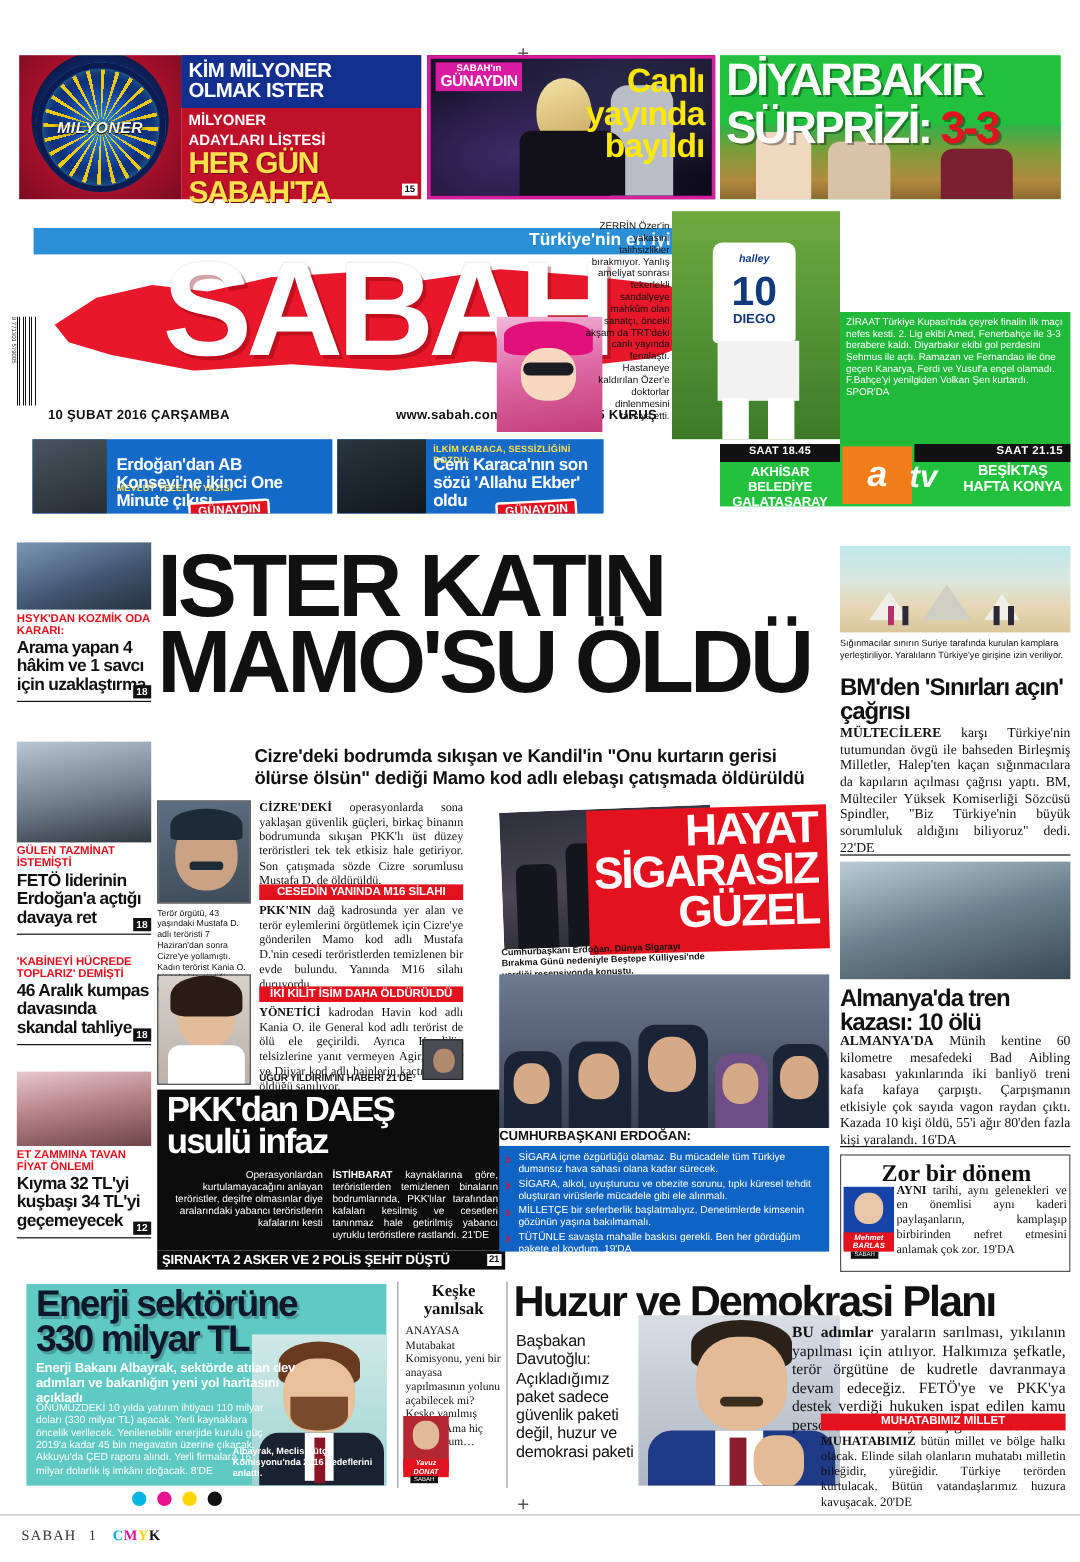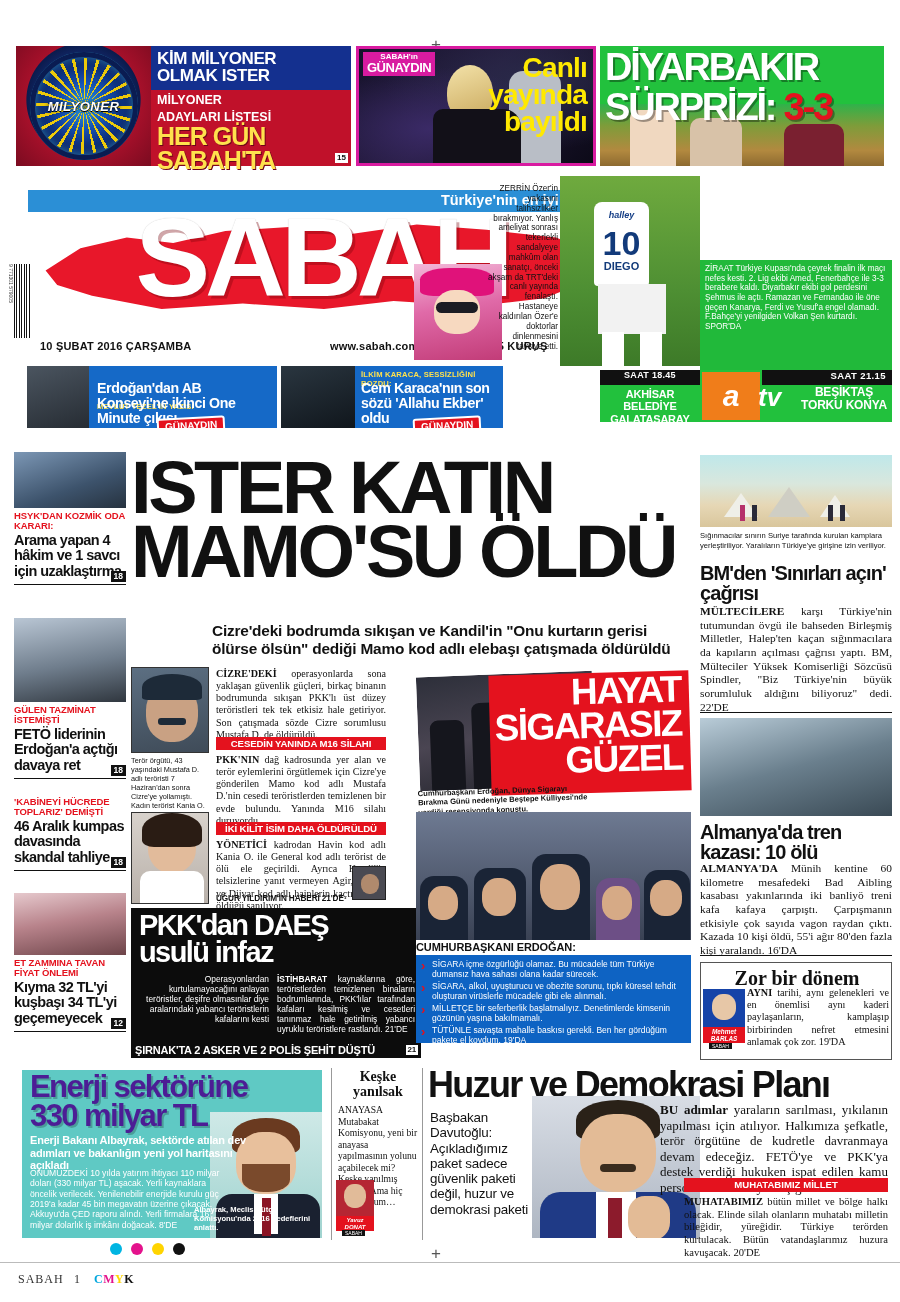--- a/index.html
+++ b/index.html
@@ -94,21 +94,21 @@
      text-align:right; color:#111; }
 
   .mast-photo-woman { position:absolute; left:414px; top:88px; width:88px; height:96px; overflow:hidden;
      background: linear-gradient(170deg,#f2b8d8 0%,#e06aa8 45%,#c23c78 100%); }
   .hat { position:absolute; left:6px; top:4px; width:74px; height:28px; background:#e0127a; border-radius:40% 40% 18% 18%; }
   .face { position:absolute; left:20px; top:26px; width:46px; height:44px; background:#f7d9c0; border-radius:44%; }
   .shades { position:absolute; left:22px; top:38px; width:42px; height:11px; background:#1c1c24; border-radius:6px; }
 
   .fener-photo { position:absolute; left:560px; top:0; width:140px; height:190px; overflow:hidden;
      background: linear-gradient(180deg,#6faa3e 0%, #4e8f33 60%, #3d7a28 100%); }
-  .jersey { position:absolute; left:34px; top:26px; width:55px; height:84px; background:#fff; border-radius:8px 8px 4px 4px; }
+  .jersey { position:absolute; left:34px; top:26px; width:69px; height:84px; background:#fff; border-radius:8px 8px 4px 4px; }
   .jersey .num { position:absolute; left:0; right:0; top:22px; text-align:center; color:#123a7a; font-weight:bold; font-size:34px; }
   .jersey .nm { position:absolute; left:0; right:0; top:58px; text-align:center; color:#123a7a; font-weight:bold; font-size:11px; }
   .jersey .brand { position:absolute; left:0; right:0; top:8px; text-align:center; color:#153e86; font-size:9px; font-style:italic; font-weight:bold;}
   .shorts { position:absolute; left:38px; top:108px; width:68px; height:50px; background:#f2f2f2; }
   .socks { position:absolute; left:42px; top:156px; width:22px; height:34px; background:#fff; }
   .socks2 { position:absolute; left:80px; top:156px; width:22px; height:34px; background:#fff; }
 
   .ziraat-box { position:absolute; left:700px; top:84px; width:192px; height:110px; background:#21b93a;
      color:#fff; font-size:8.2px; line-height:1.18; padding:4px 5px; }
   .atv-bar { position:absolute; left:700px; top:194px; width:192px; height:52px; background:#22c13d; }
@@ -220,21 +220,21 @@
   .zor-b { position:absolute; left:46px; top:24px; width:142px; font-family:"Liberation Serif", serif;
      font-size:10.2px; line-height:1.2; text-align:justify; color:#111; }
   .zor-ph { position:absolute; left:2px; top:26px; width:42px; height:52px; background:#1643a8; overflow:hidden; }
   .zor-ph .fc { position:absolute; left:9px; top:5px; width:24px; height:26px; background:#e7c7a7; border-radius:45%; }
   .zor-name { position:absolute; left:2px; top:64px; width:42px; background:#e4121e; color:#fff; font-size:6.4px;
      font-weight:bold; text-align:center; font-style:italic; line-height:1.1; padding:1px 0; }
   .zor-tag { position:absolute; left:8px; top:80px; background:#111; color:#fff; font-size:5px; padding:0 3px; }
 
   
   .enerji { position:absolute; left:22px; top:1070px; width:300px; height:168px; background:#5fc9c4; overflow:hidden; }
-  .enerji h2 { position:absolute; left:8px; top:2px; width:290px; color:#4c1d95; font-weight:bold; font-size:31px;
+  .enerji h2 { position:absolute; left:8px; top:2px; width:290px; color:#0f172a; font-weight:bold; font-size:31px;
      line-height:.94; letter-spacing:-1.6px; text-shadow:2px 2px 0 rgba(0,0,0,.22); }
   .enerji .dek { position:absolute; left:8px; top:64px; width:220px; color:#fff; font-size:11px;
      line-height:1.14; font-weight:600; letter-spacing:-.2px; }
   .enerji .bdy { position:absolute; left:8px; top:98px; width:200px; color:#fff; font-size:8.6px; line-height:1.2; }
   .alb-ph { position:absolute; right:0; top:42px; width:112px; height:126px; overflow:hidden;
      background: linear-gradient(180deg,#cfe9e7 0%,#9fd3cf 100%); }
   .alb-hair { position:absolute; left:22px; top:6px; width:68px; height:36px; background:#6a3a20; border-radius:50% 50% 20% 20%; }
   .alb-face { position:absolute; left:26px; top:20px; width:60px; height:62px; background:#e8c09c; border-radius:44%; }
   .alb-beard { position:absolute; left:32px; top:52px; width:48px; height:28px; background:#7a4a2c; border-radius:0 0 45% 45%; }
   .alb-suit { position:absolute; left:6px; top:82px; width:104px; height:46px; background:#1a2130; border-radius:16px 16px 0 0; }
@@ -387,21 +387,21 @@
         <div>GALATASARAY</div>
       </div>
     </div>
 
     <div class="atv-bar">
       <div class="saat-black">SAAT 21.15</div>
       <div class="atv-logo">a</div>
       <div class="atv-tv">tv</div>
       <div class="atv-teams">
         <div>BEŞİKTAŞ</div>
-        <div>TORKU KONYA</div>
+        <div>HAFTA KONYA</div>
       </div>
     </div>
   </div>
 
   <div class="abs teaser" style="left:27px; width:250px;">
     <div class="tph" style="background:linear-gradient(160deg,#4b5560,#262c33);"></div>
     <div class="kick" style="left:70px; top:4px;margin-top:32px;">MEVLÜT TEZEL'İN YAZISI</div>
     <div class="ttl" style="left:70px; top:15px; width:176px;">Erdoğan'dan  AB Konseyi'ne ikinci One Minute çıkışı</div>
     <div class="gunaydin-badge" style="left:130px;">GÜNAYDIN</div>
   </div>

